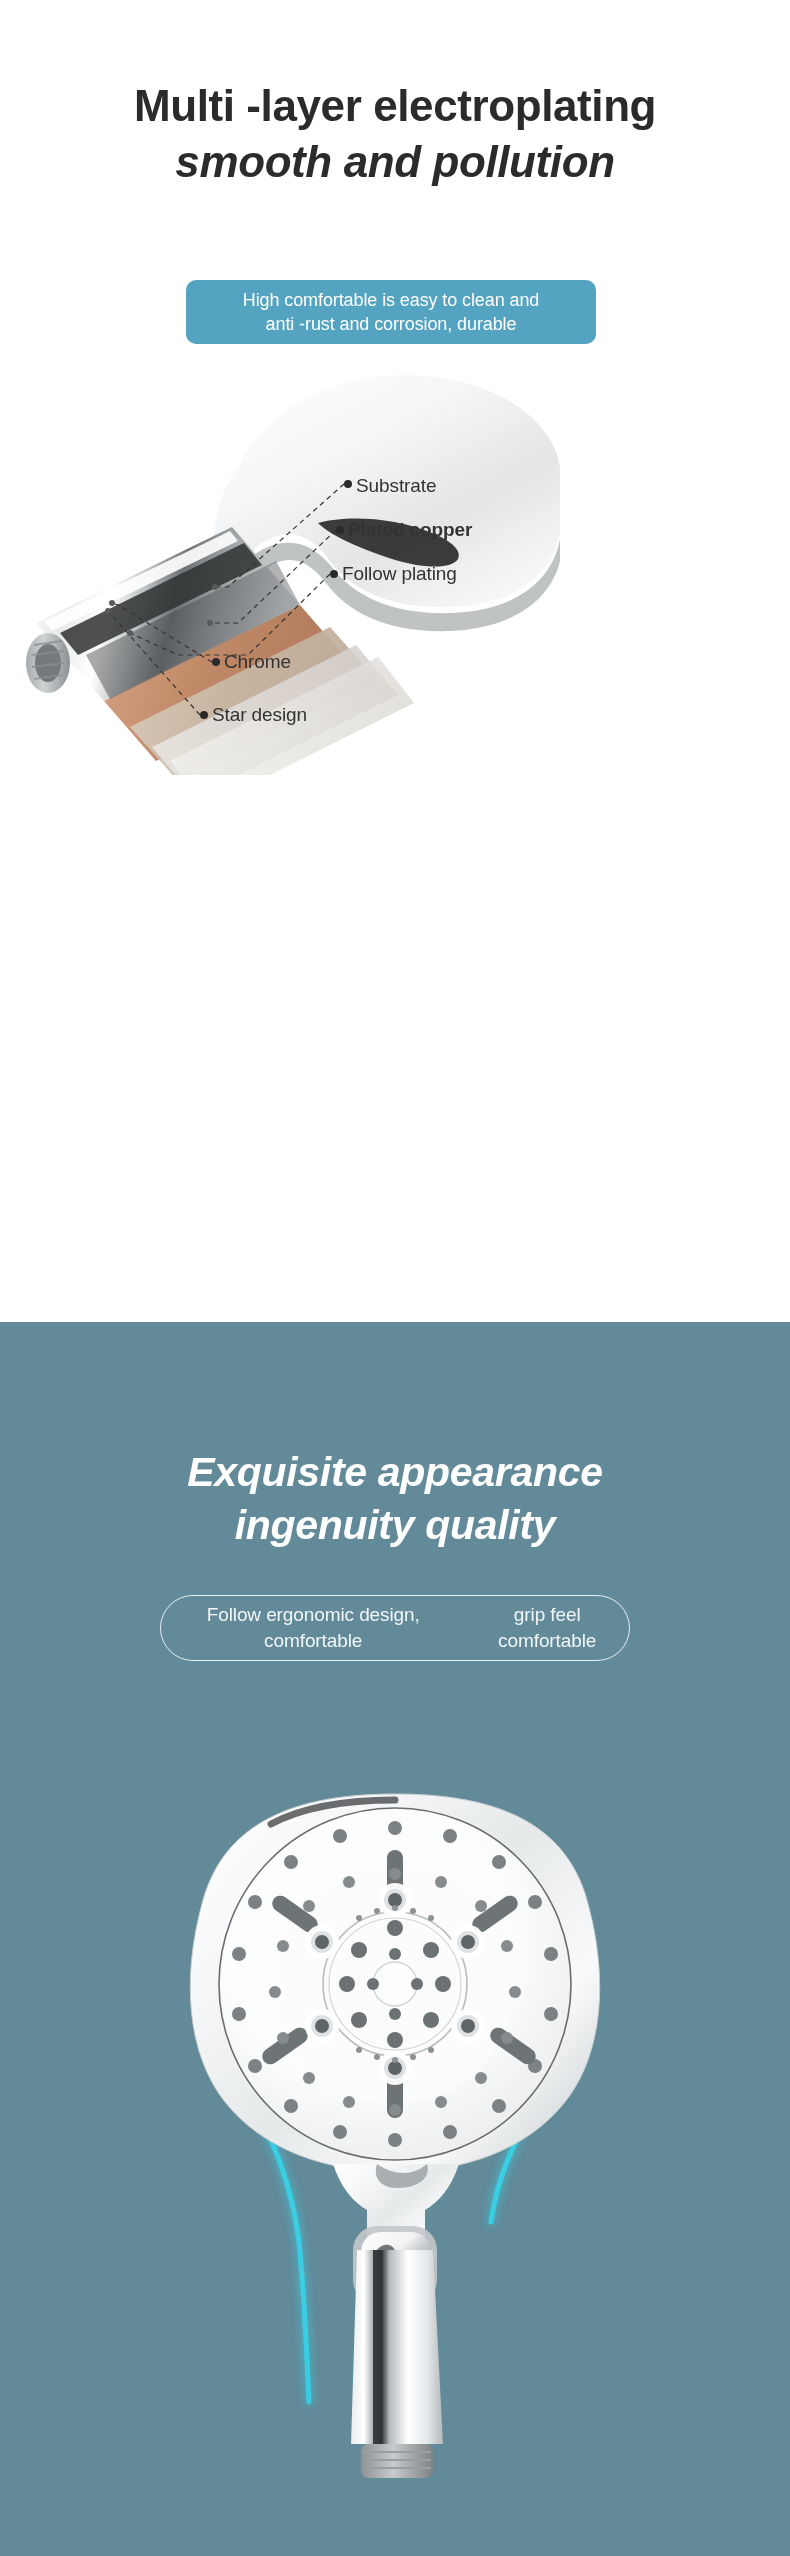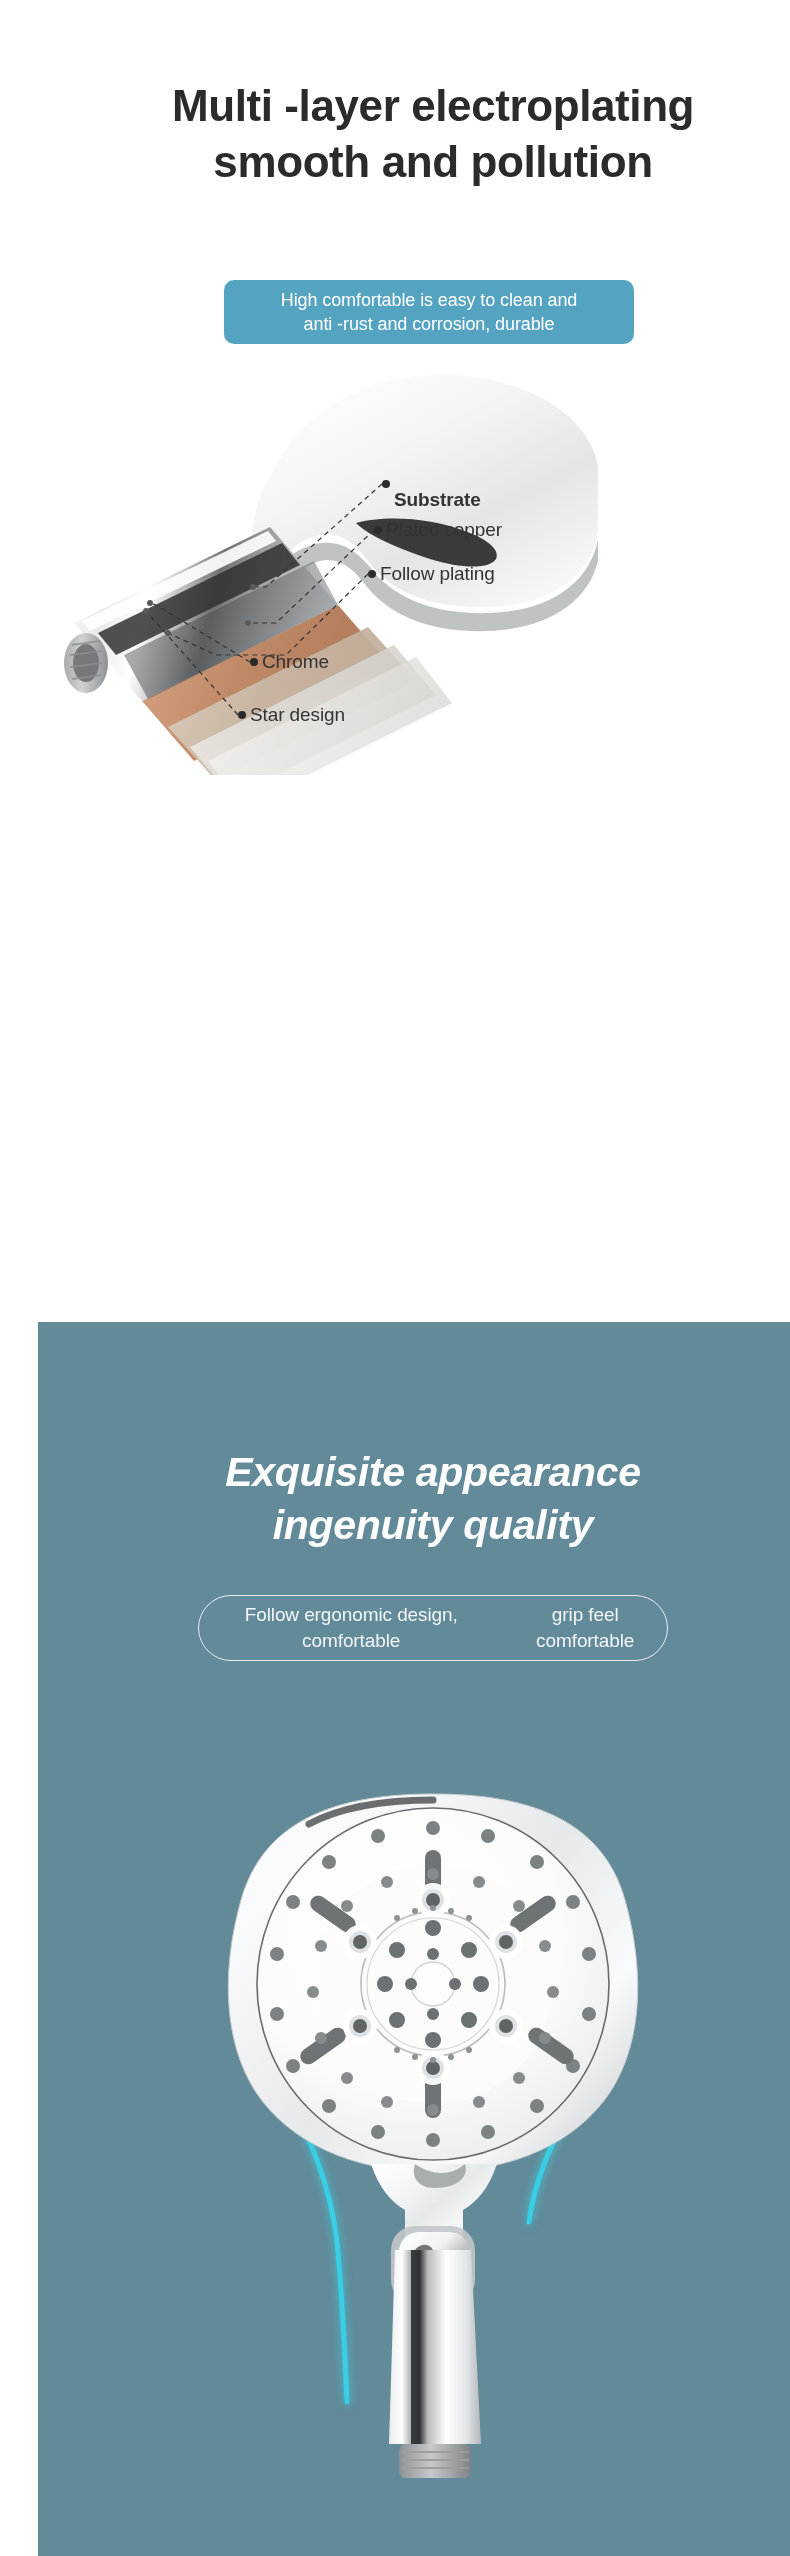--- a/index.html
+++ b/index.html
@@ -4,39 +4,39 @@
 <title>Shower Head Product Detail</title>
 <style>
   * { box-sizing: border-box; margin: 0; padding: 0; }
   html, body {
     width: 790px;
     height: 2556px;
     background: #ffffff;
     font-family: "Liberation Sans", sans-serif;
     overflow: hidden;
   }
-  .page { position: relative; width: 640px; height: 2556px; margin-left: 38px; }
+  .page { position: relative; width: 640px; height: 2556px; }
 
   
   .section-white {
     position: absolute; left: 0; top: 0;
     width: 790px; height: 1322px;
     background: #ffffff;
     overflow: hidden;
   }
   .headline {
     position: absolute; left: 0; top: 78px; width: 790px;
     text-align: center;
     font-size: 44px;
     font-weight: 700;
     line-height: 1.28;
     letter-spacing: -0.4px;
     color: #2b2b2b;
   }
-  .headline .l2 { display: block; }
+  .headline .l2 { display: block; font-style: italic; }
 
   .badge-filled {
     position: absolute;
     left: 186px; top: 280px;
     width: 410px; height: 64px;
     background: #54a3c0;
     border-radius: 10px;
     display: flex; flex-direction: column;
     align-items: center; justify-content: center;
     color: #ffffff;
@@ -236,24 +236,24 @@
         <g fill="#5a5a5a">
           <circle cx="215" cy="232" r="3"></circle>
           <circle cx="210" cy="268" r="3"></circle>
           <circle cx="130" cy="278" r="3"></circle>
           <circle cx="112" cy="248" r="3"></circle>
           <circle cx="108" cy="256" r="3"></circle>
         </g>
       </svg>
 
       <span class="callout-dot" style="left:344px;top:125px;"></span>
-      <span class="callout-label" style="left:356px;top:134px;font-weight:bold;">Substrate</span>
+      <span class="callout-label" style="left:356px;top:120px;">Substrate</span>
 
       <span class="callout-dot" style="left:336px;top:171px;"></span>
-      <span class="callout-label" style="left:348px;top:164px;">Plated copper</span>
+      <span class="callout-label" style="left:348px;top:164px;font-weight:bold;">Plated copper</span>
 
       <span class="callout-dot" style="left:330px;top:215px;"></span>
       <span class="callout-label" style="left:342px;top:208px;">Follow plating</span>
 
       <span class="callout-dot" style="left:212px;top:303px;"></span>
       <span class="callout-label" style="left:224px;top:296px;">Chrome</span>
 
       <span class="callout-dot" style="left:200px;top:356px;"></span>
       <span class="callout-label" style="left:212px;top:349px;">Star design</span>
     </div>

